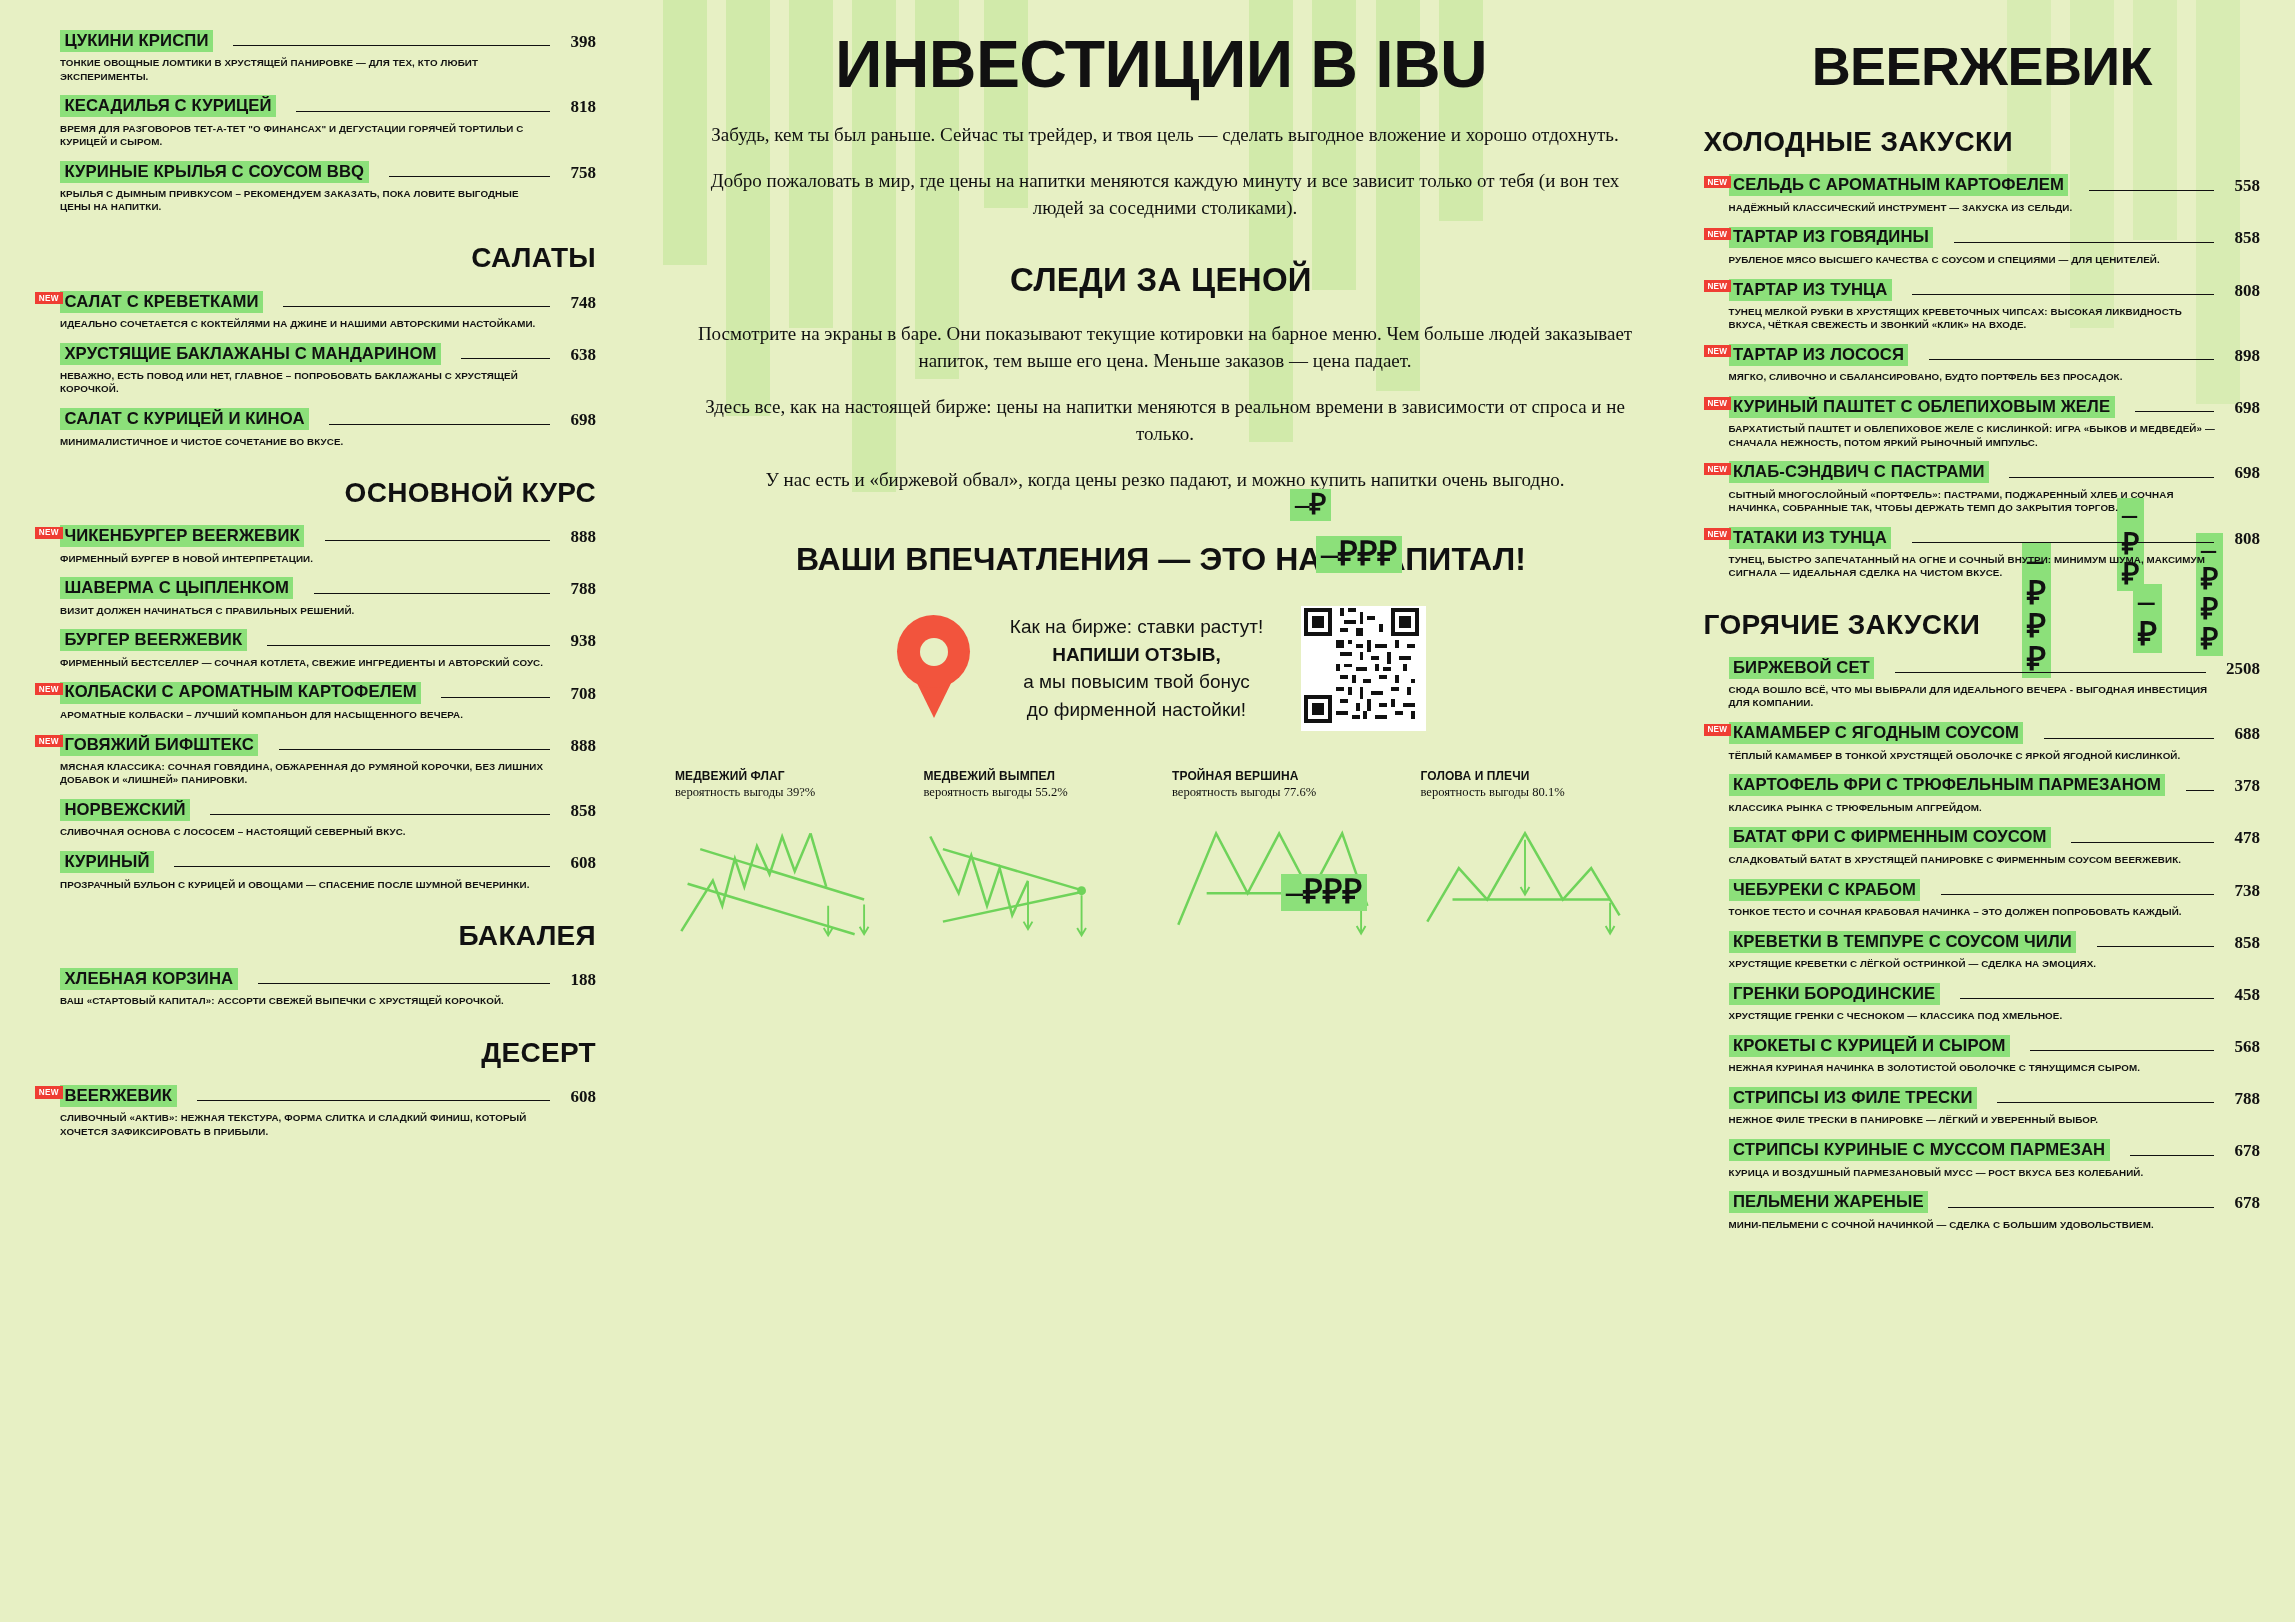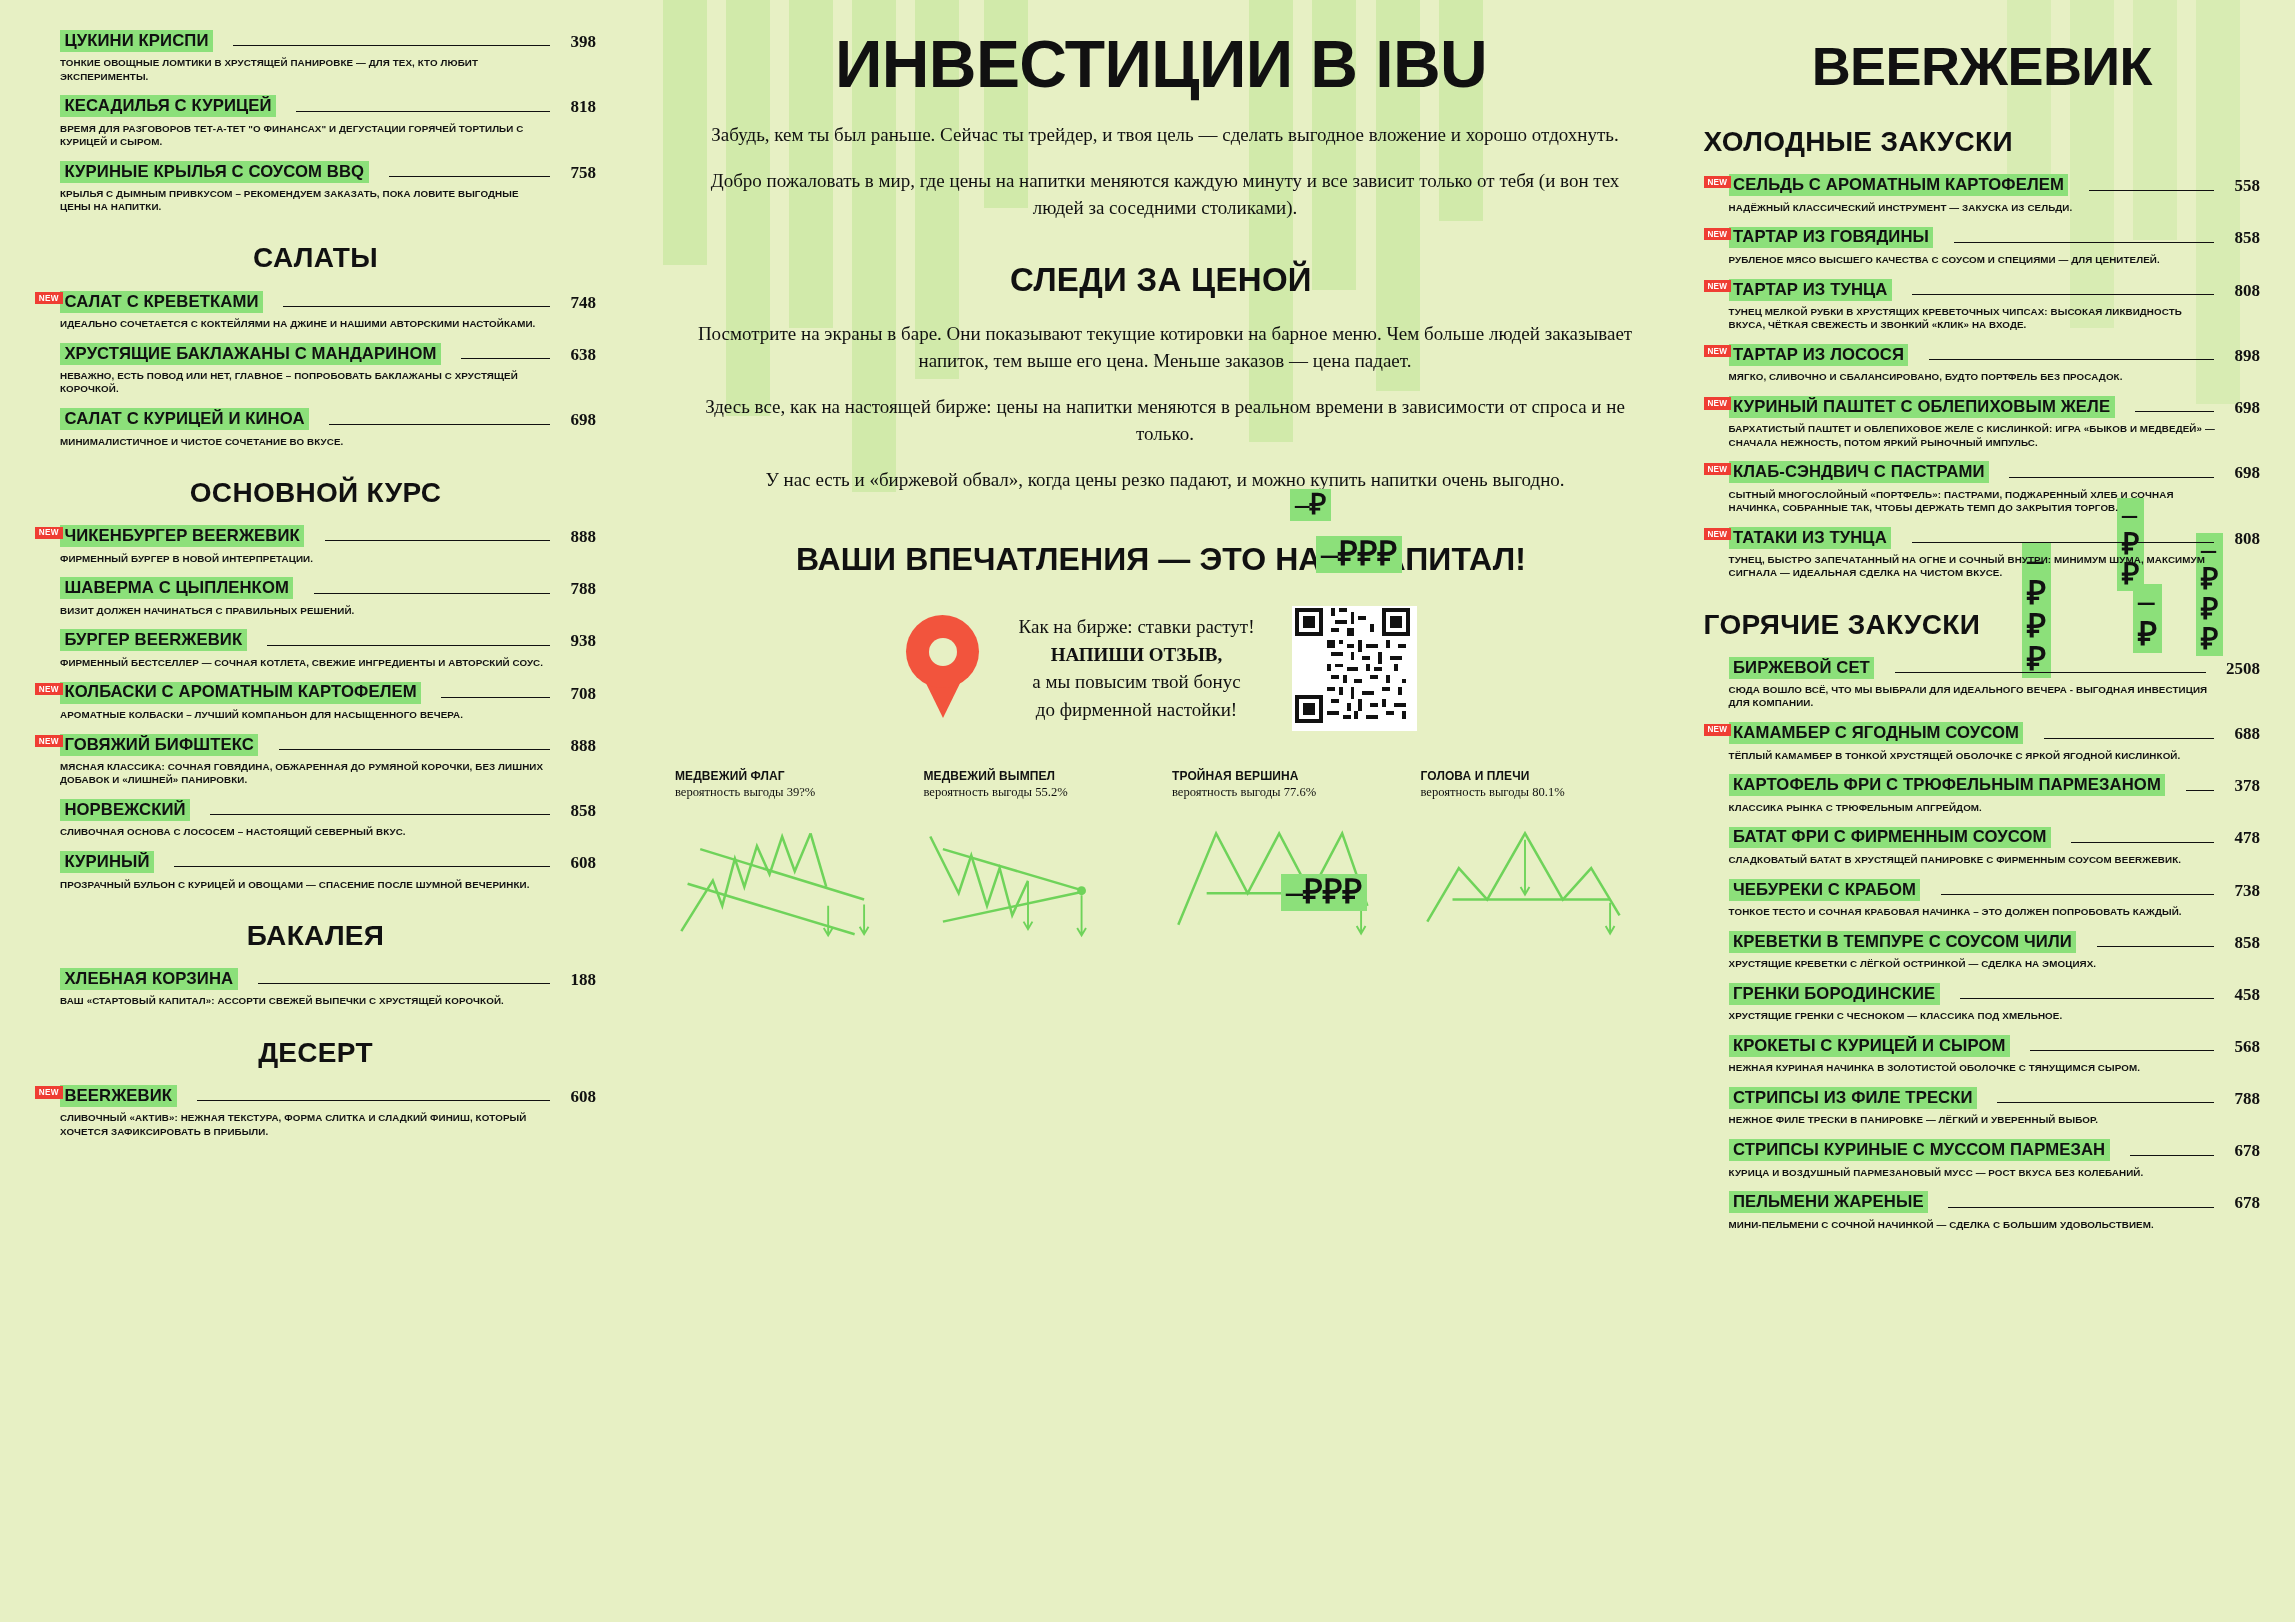--- a/index.html
+++ b/index.html
@@ -51,21 +51,21 @@
   .col-right {
     width: 604px;
     padding: 30px 35px 12.6px 12.6px;
   }
 
   
   .section-head {
     font-size: 28px;
     font-weight: 900;
     letter-spacing: 0.3px;
-    text-align: center;
+    text-align: right;
     margin: 29px 0 16.4px 0;
     text-transform: uppercase;
   }
   .section-head.left-align {
     text-align: left;
   }
   .item {
     position: relative;
     margin-bottom: 12.6px;
   }
@@ -198,21 +198,21 @@
     top: 56px;
   }
   .pin-hole {
     position: absolute;
     width: 28px; height: 28px;
     border-radius: 14px;
     background: #e7f0c4;
     left: 24px; top: 23px;
   }
   .review-text {
-    font-family: Liberation Serif, serif;
+    font-family: Liberation Sans, sans-serif;
     font-size: 19px;
     line-height: 1.45;
     text-align: center;
   }
   .review-text .strong {
     font-weight: 700;
     text-transform: uppercase;
   }
   .qr {
     width: 120px;

